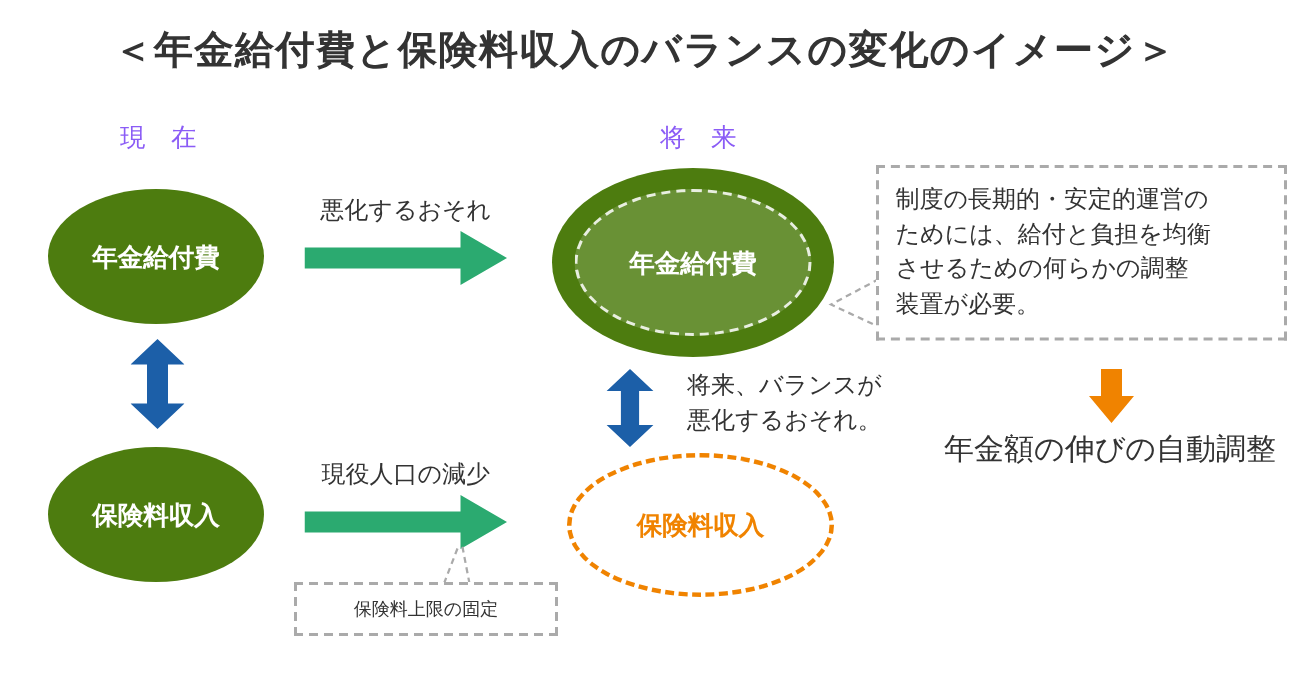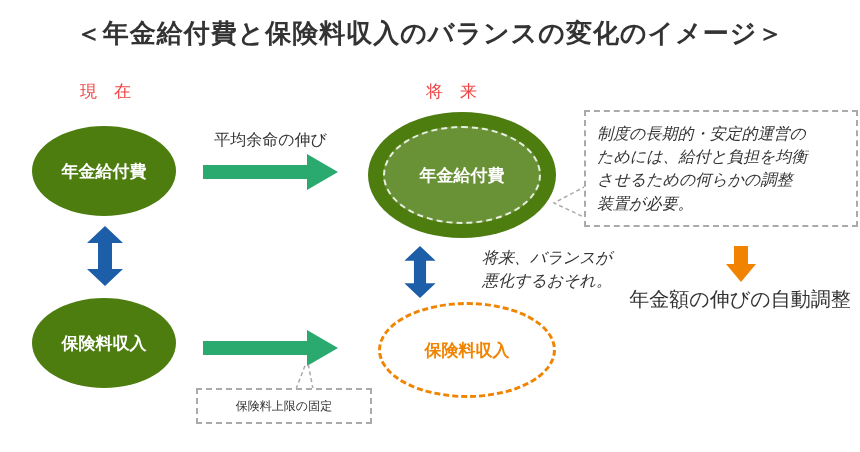--- a/index.html
+++ b/index.html
@@ -5,91 +5,92 @@
   html,body{margin:0;padding:0;background:#fff;}
   .canvas{
     position:relative;width:860px;height:452px;background:#ffffff;
     font-family:"Liberation Sans","DejaVu Sans",sans-serif;color:#333;overflow:hidden;
   }
   .abs{position:absolute;}
   .title{
     left:0;right:0;top:16px;text-align:center;
     font-size:26px;font-weight:bold;color:#333;letter-spacing:1px;
   }
-  .col-label{font-size:17px;color:#ef4444;}
+  .col-label{font-size:17px;color:#8b5cf6;}
   .ellipse{
     border-radius:50%;display:flex;align-items:center;justify-content:center;
     font-weight:bold;text-align:center;
   }
   .ellipse-solid{background:#4d7c0f;color:#fff;font-size:17px;}
   .ellipse-dashed{
     background:#fff;border:3px dashed #F08300;color:#F08300;font-size:17px;
   }
   .inner-dashed{
     position:absolute;left:15px;right:15px;top:14px;bottom:14px;
     border:2px dashed rgba(255,255,255,0.85);border-radius:50%;
     background:rgba(255,255,255,0.16);
   }
   .ellipse-label{position:relative;z-index:1;}
   .arrow-label{font-size:16px;color:#333;text-align:center;}
   .note{font-size:16px;color:#333;line-height:1.45;}
-  .preline{white-space:pre-line;font-style:italic;}
+  .preline{white-space:pre-line;}
   .dashed-box{
     background:#fff;border:2px dashed #aaa;color:#333;
   }
   .cap-box{
     width:172px;height:32px;display:flex;align-items:center;justify-content:center;
     font-size:12px;
   }
   .adj-box{
     width:248px;padding:10px 11px;font-size:16px;line-height:1.45;
   }
   .auto-adjust-label{width:240px;text-align:center;font-size:20px;color:#333;}
 </style>
 </head>
 <body>
 
 <div class="canvas">
 
   <div class="abs title">＜年金給付費と保険料収入のバランスの変化のイメージ＞</div>
 
   <div class="abs col-label" style="left:80px;top:80px;">現　在</div>
-  <div class="abs col-label" style="left:426px;top:80px;">将　来</div>
+  <div class="abs col-label" style="left:440px;top:80px;">将　来</div>
 
   <div class="abs ellipse ellipse-solid" style="left:32px;top:126px;width:144px;height:90px;">
     <span class="ellipse-label">年金給付費</span>
   </div>
 
   <svg class="abs" style="left:87px;top:226px;" width="36" height="60" viewBox="0 0 36 60">
     <polygon points="18,0 36,17 25,17 25,43 36,43 18,60 0,43 11,43 11,17 0,17" fill="#1C5FA8"></polygon>
   </svg>
 
   <div class="abs ellipse ellipse-solid" style="left:32px;top:298px;width:144px;height:90px;">
     <span class="ellipse-label">保険料収入</span>
   </div>
 
-  <div class="abs arrow-label" style="left:203px;top:130px;width:135px;">平均余命の伸び</div>
+  <div class="abs arrow-label" style="left:203px;top:130px;width:135px;">悪化するおそれ</div>
   <svg class="abs" style="left:203px;top:154px;" width="135" height="36" viewBox="0 0 135 36">
     <polygon points="0,11 104,11 104,0 135,18 104,36 104,25 0,25" fill="#2BAA70"></polygon>
   </svg>
 
+  <div class="abs arrow-label" style="left:203px;top:306px;width:135px;">現役人口の減少</div>
   <svg class="abs" style="left:203px;top:330px;" width="135" height="36" viewBox="0 0 135 36">
     <polygon points="0,11 104,11 104,0 135,18 104,36 104,25 0,25" fill="#2BAA70"></polygon>
   </svg>
 
   <div class="abs ellipse ellipse-solid" style="left:368px;top:112px;width:188px;height:126px;">
     <div class="inner-dashed"></div>
     <span class="ellipse-label">年金給付費</span>
   </div>
 
   <svg class="abs" style="left:403px;top:246px;" width="34" height="52" viewBox="0 0 36 60">
     <polygon points="18,0 36,17 25,17 25,43 36,43 18,60 0,43 11,43 11,17 0,17" fill="#1C5FA8"></polygon>
   </svg>
 
-  <div class="abs note preline" style="left:482px;top:246px;width:170px;">将来、バランスが
+  <div class="abs note preline" style="left:458px;top:246px;width:170px;">将来、バランスが
 悪化するおそれ。</div>
 
   <div class="abs ellipse ellipse-dashed" style="left:378px;top:302px;width:172px;height:90px;">
     <span class="ellipse-label">保険料収入</span>
   </div>
 
   <svg class="abs" style="left:292px;top:362px;" width="30" height="28" viewBox="0 0 30 28">
     <line x1="4" y1="27" x2="14" y2="1" stroke="#aaa" stroke-width="1.5" stroke-dasharray="4 3"></line>
     <line x1="21" y1="27" x2="16" y2="1" stroke="#aaa" stroke-width="1.5" stroke-dasharray="4 3"></line>
   </svg>

